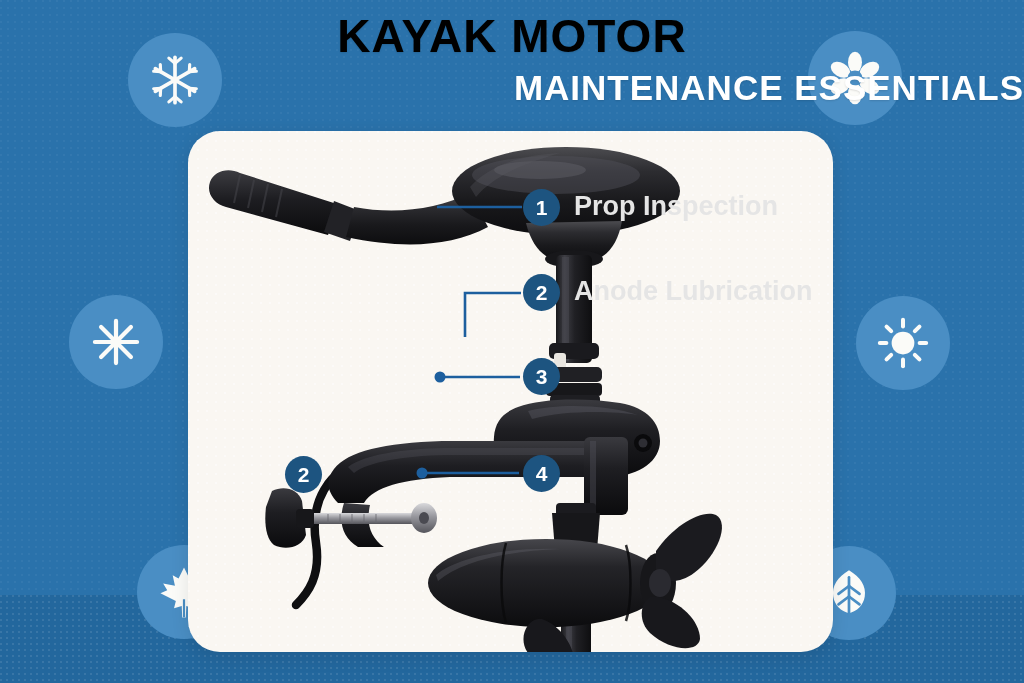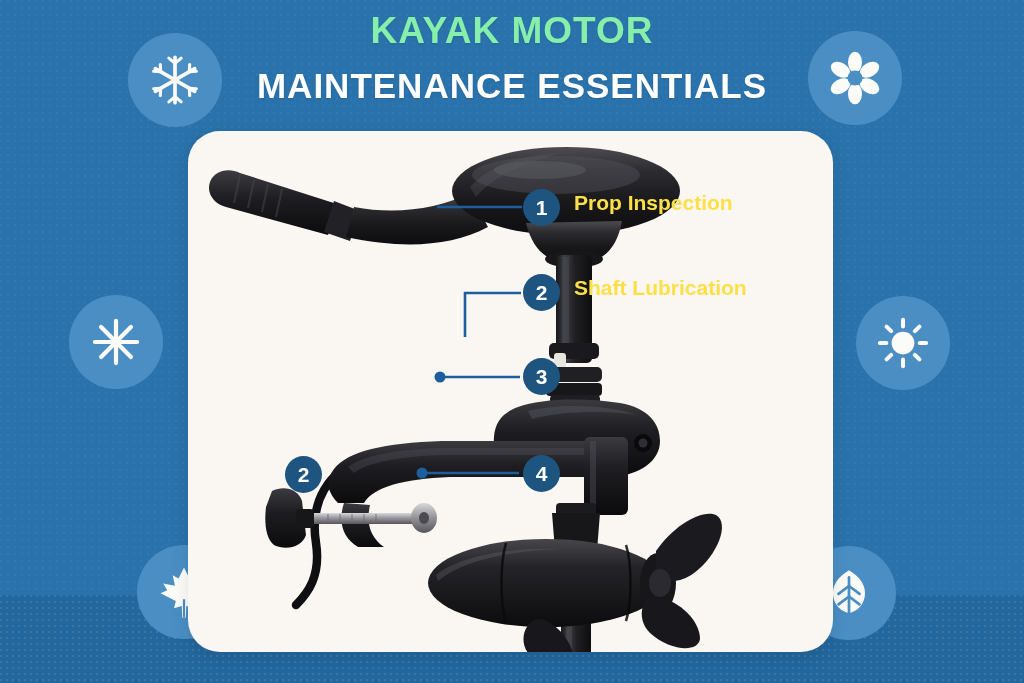--- a/index.html
+++ b/index.html
@@ -36,35 +36,36 @@
     background-size: 6px 6px;
   }
 
   
   #header {
     position: absolute; top: 12px; left: 0; right: 0;
     text-align: center;
     z-index: 6;
   }
   #title-main {
-    color: #86efac;
-    font-size: 37px;
+    color: #000000;
+    font-size: 46px;
     font-weight: bold;
     letter-spacing: 1.0px;
     line-height: 1.05;
     text-shadow: 0 1px 2px rgba(0,0,0,0.12);
   }
   #title-sub {
     color: #ffffff;
     font-size: 35px;
     font-weight: bold;
     letter-spacing: 1.0px;
     line-height: 1.15;
-    margin-top: 15px;
+    margin-top: 8px;
     text-shadow: 0 1px 2px rgba(0,0,0,0.12);
+    text-align: right;
   }
 
   
   .deco {
     position: absolute;
     border-radius: 50%;
     background: #4a8ec4;
     display: flex;
     align-items: center;
     justify-content: center;
@@ -111,22 +112,22 @@
     border-radius: 50%;
     background: #1d5480;
     color: #ffffff;
     font-size: 21px;
     font-weight: bold;
     display: flex; align-items: center; justify-content: center;
     flex: 0 0 auto;
   }
   .callout-label {
     margin-left: 14px;
-    color: #fde047;
-    font-size: 21px;
+    color: #e5e5e5;
+    font-size: 27px;
     font-weight: bold;
     line-height: 1.12;
     white-space: pre-line;
     padding-top: 2px;
   }
   
   #cable-badge {
     position: absolute;
     left: 285px; top: 456px;
     width: 37px; height: 37px;
@@ -374,21 +375,21 @@
     <circle cx="422" cy="473" r="5.5" fill="#1d5f9e"></circle>
   </svg>
 
   <div class="callout" style="left:523px; top:189px;">
     <div class="badge">1</div>
     <div class="callout-label">Prop Inspection</div>
   </div>
 
   <div class="callout" style="left:523px; top:274px;">
     <div class="badge">2</div>
-    <div class="callout-label">Shaft Lubrication</div>
+    <div class="callout-label">Anode Lubrication</div>
   </div>
 
   <div class="callout" style="left:523px; top:358px;">
     <div class="badge">3</div>
   </div>
 
   <div class="callout" style="left:523px; top:455px;">
     <div class="badge">4</div>
   </div>
 

